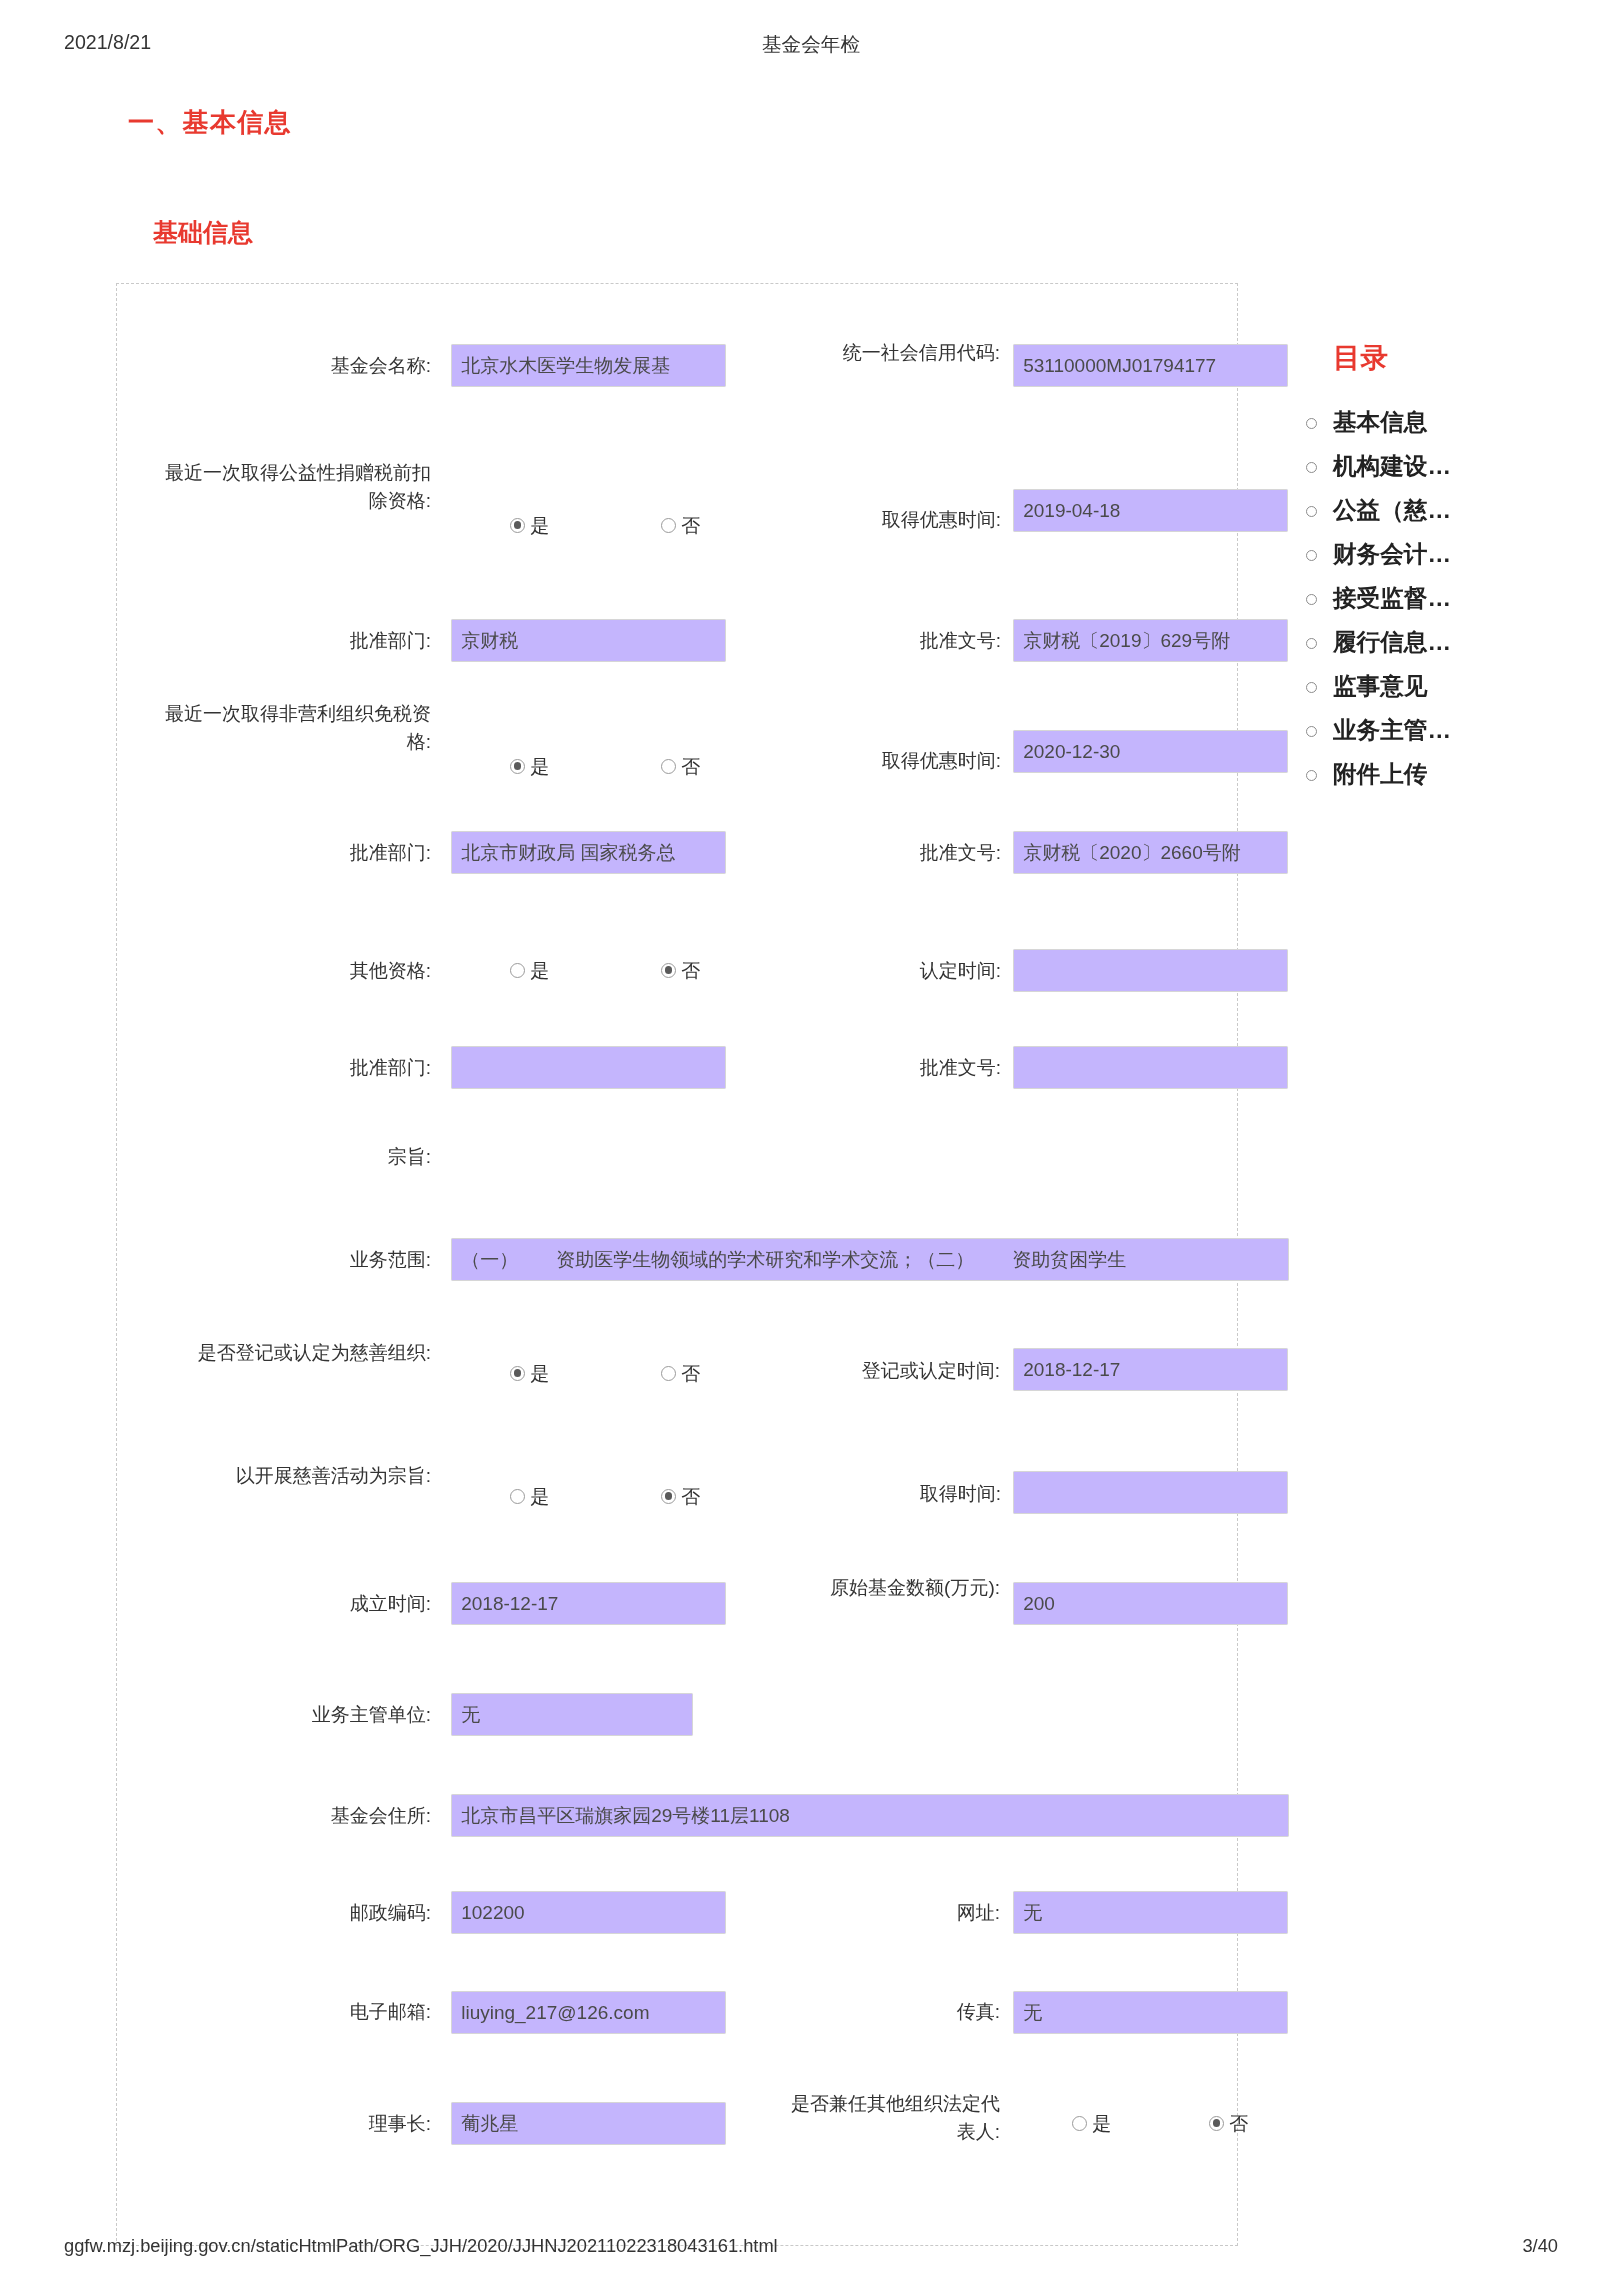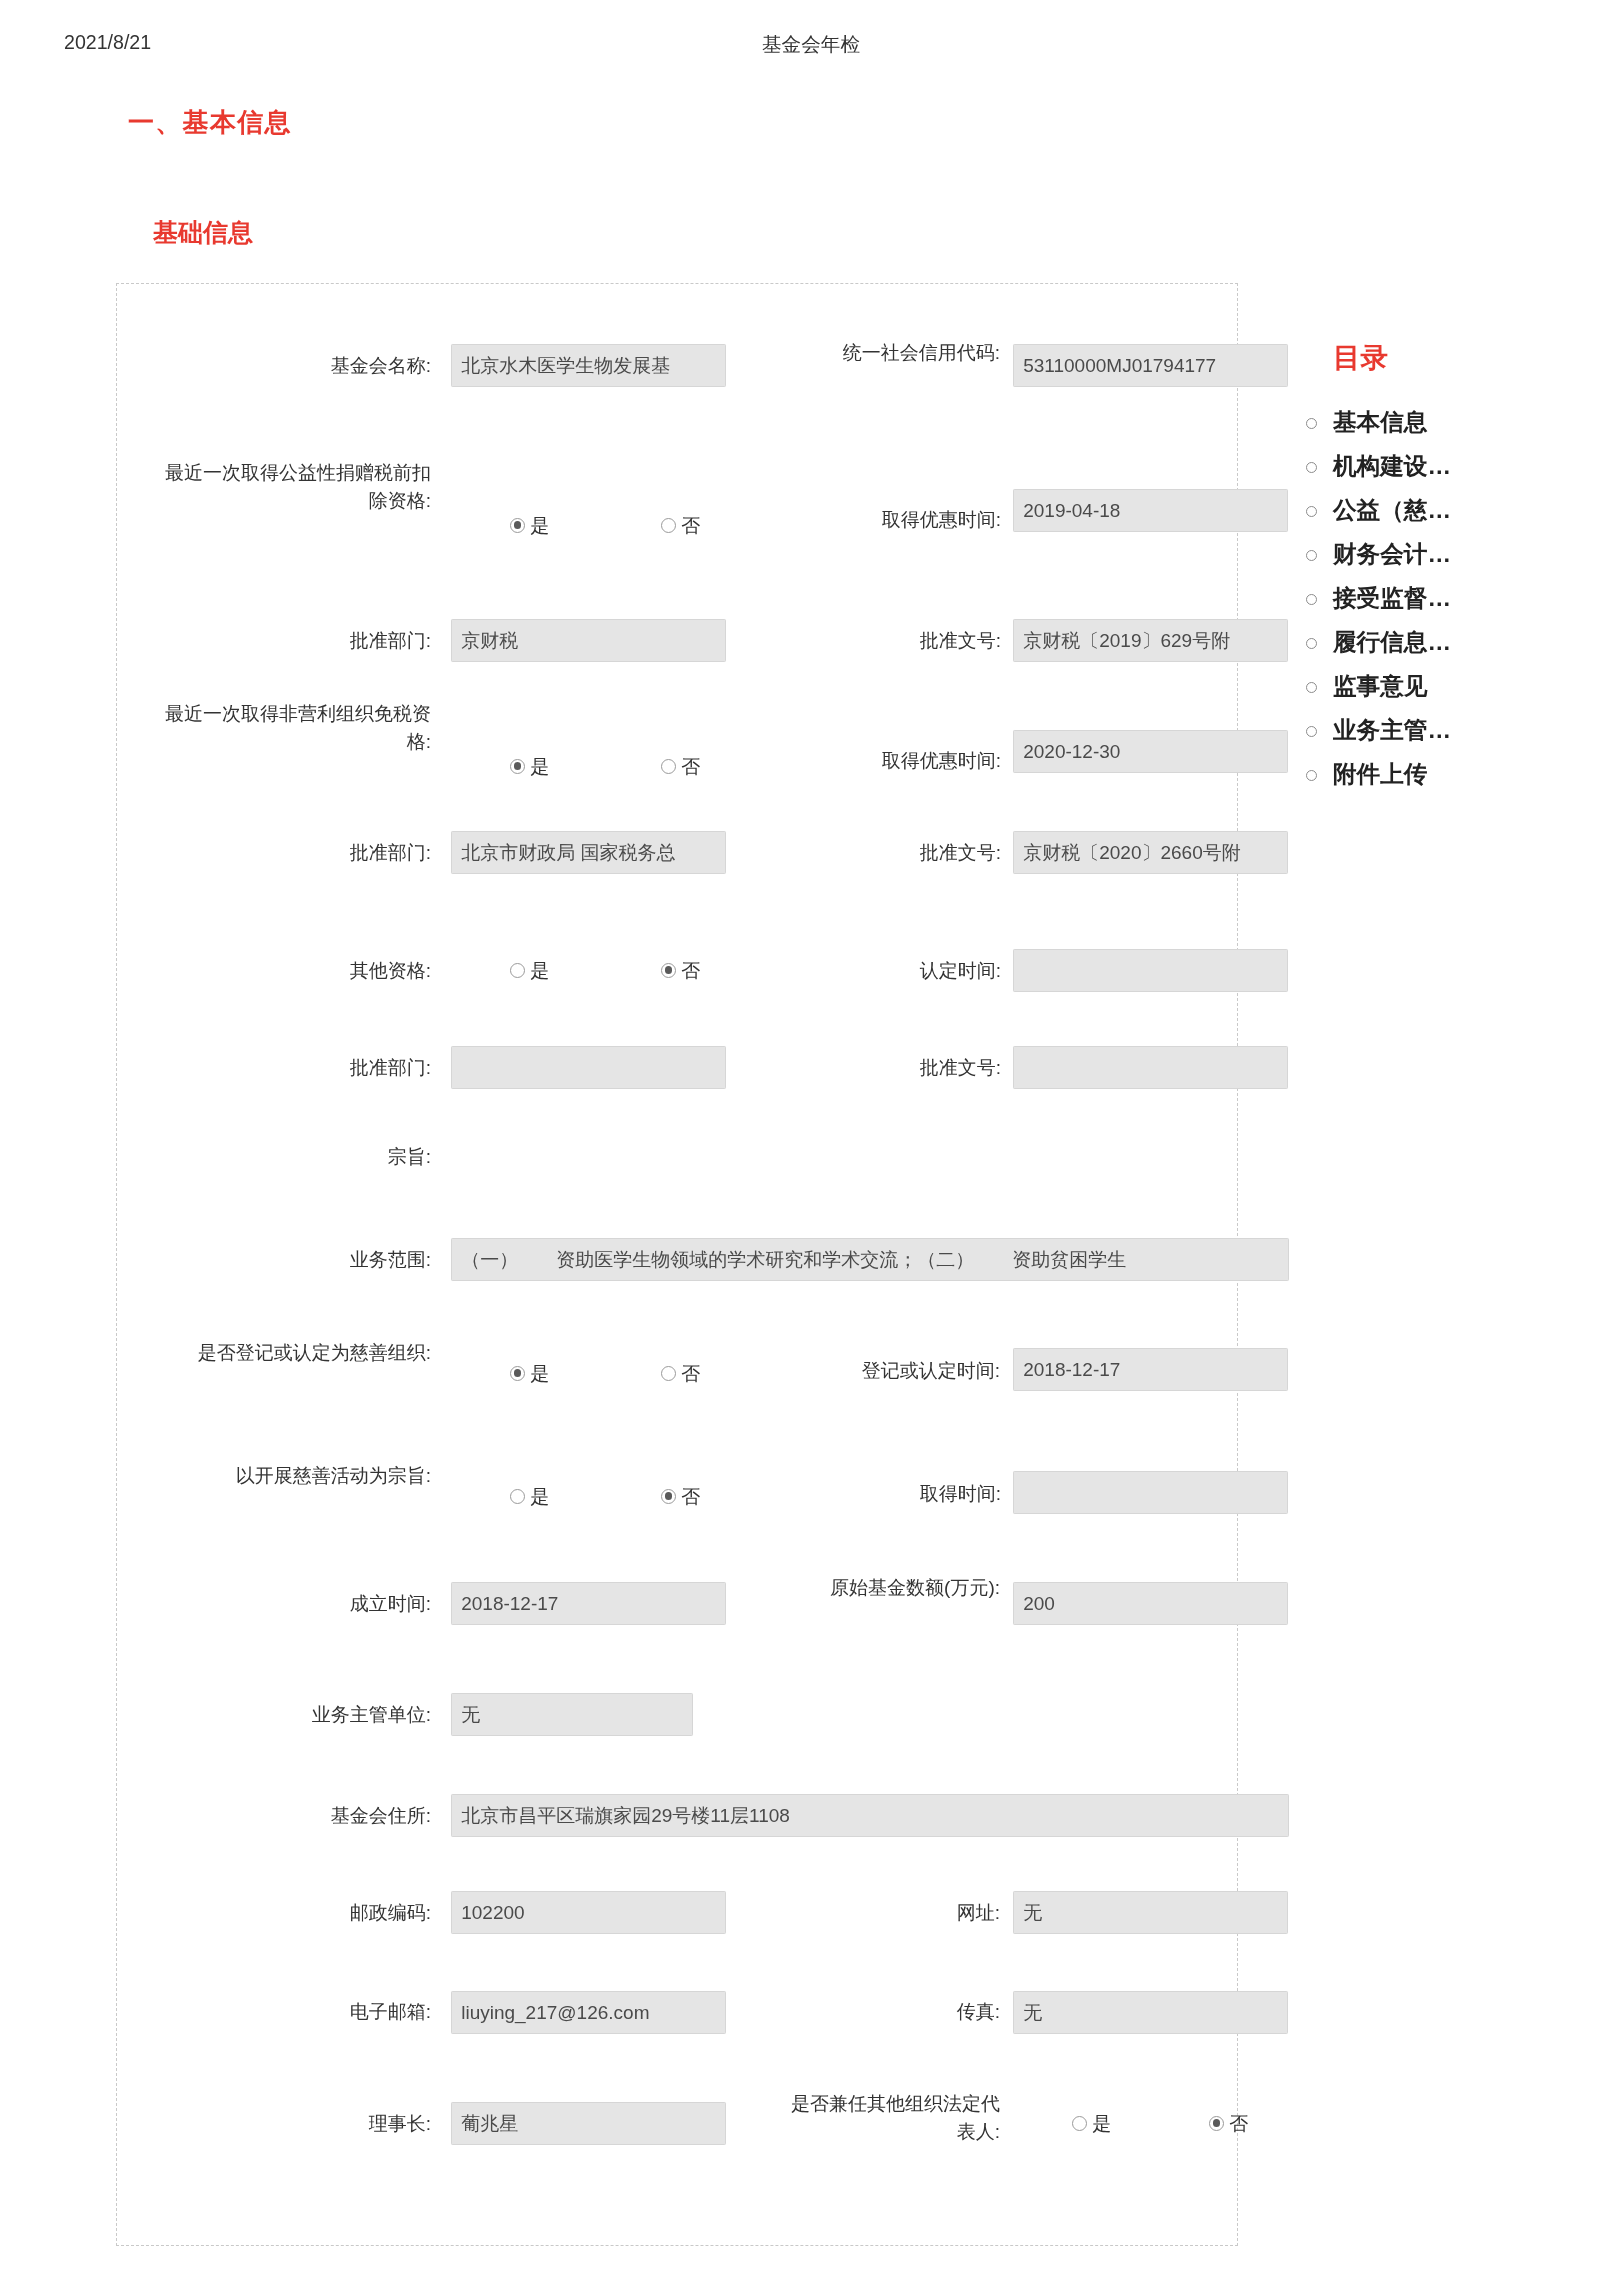--- a/index.html
+++ b/index.html
@@ -97,21 +97,21 @@
     position: absolute;
     font-size: 19px;
     color: #333333;
     text-align: right;
     line-height: 27.5px;
   }
   .field {
     position: absolute;
     box-sizing: border-box;
     border: 1.3px solid #d6d6d6;
-    background: #e5e5e5;
+    background: #c4b5fd;
     font-size: 19px;
     color: #4a4a4a;
     line-height: 41px;
     height: 43px;
     padding: 0 9.2px;
     white-space: nowrap;
     overflow: hidden;
     border-radius: 1.3px;
   }
   .field.empty { color: transparent; }
@@ -330,15 +330,19 @@
     <div class="toc-item">
       <span class="toc-bullet"></span>
       <span>业务主管…</span>
     </div>
     <div class="toc-item">
       <span class="toc-bullet"></span>
       <span>附件上传</span>
     </div>
   </div>
 
+  <div class="print-footer">
+    <span class="left">ggfw.mzj.beijing.gov.cn/staticHtmlPath/ORG_JJH/2020/JJHNJ20211022318043161.html</span>
+    <span class="right">3/40</span>
+  </div>
 
 </div>
 
 
 </body></html>

